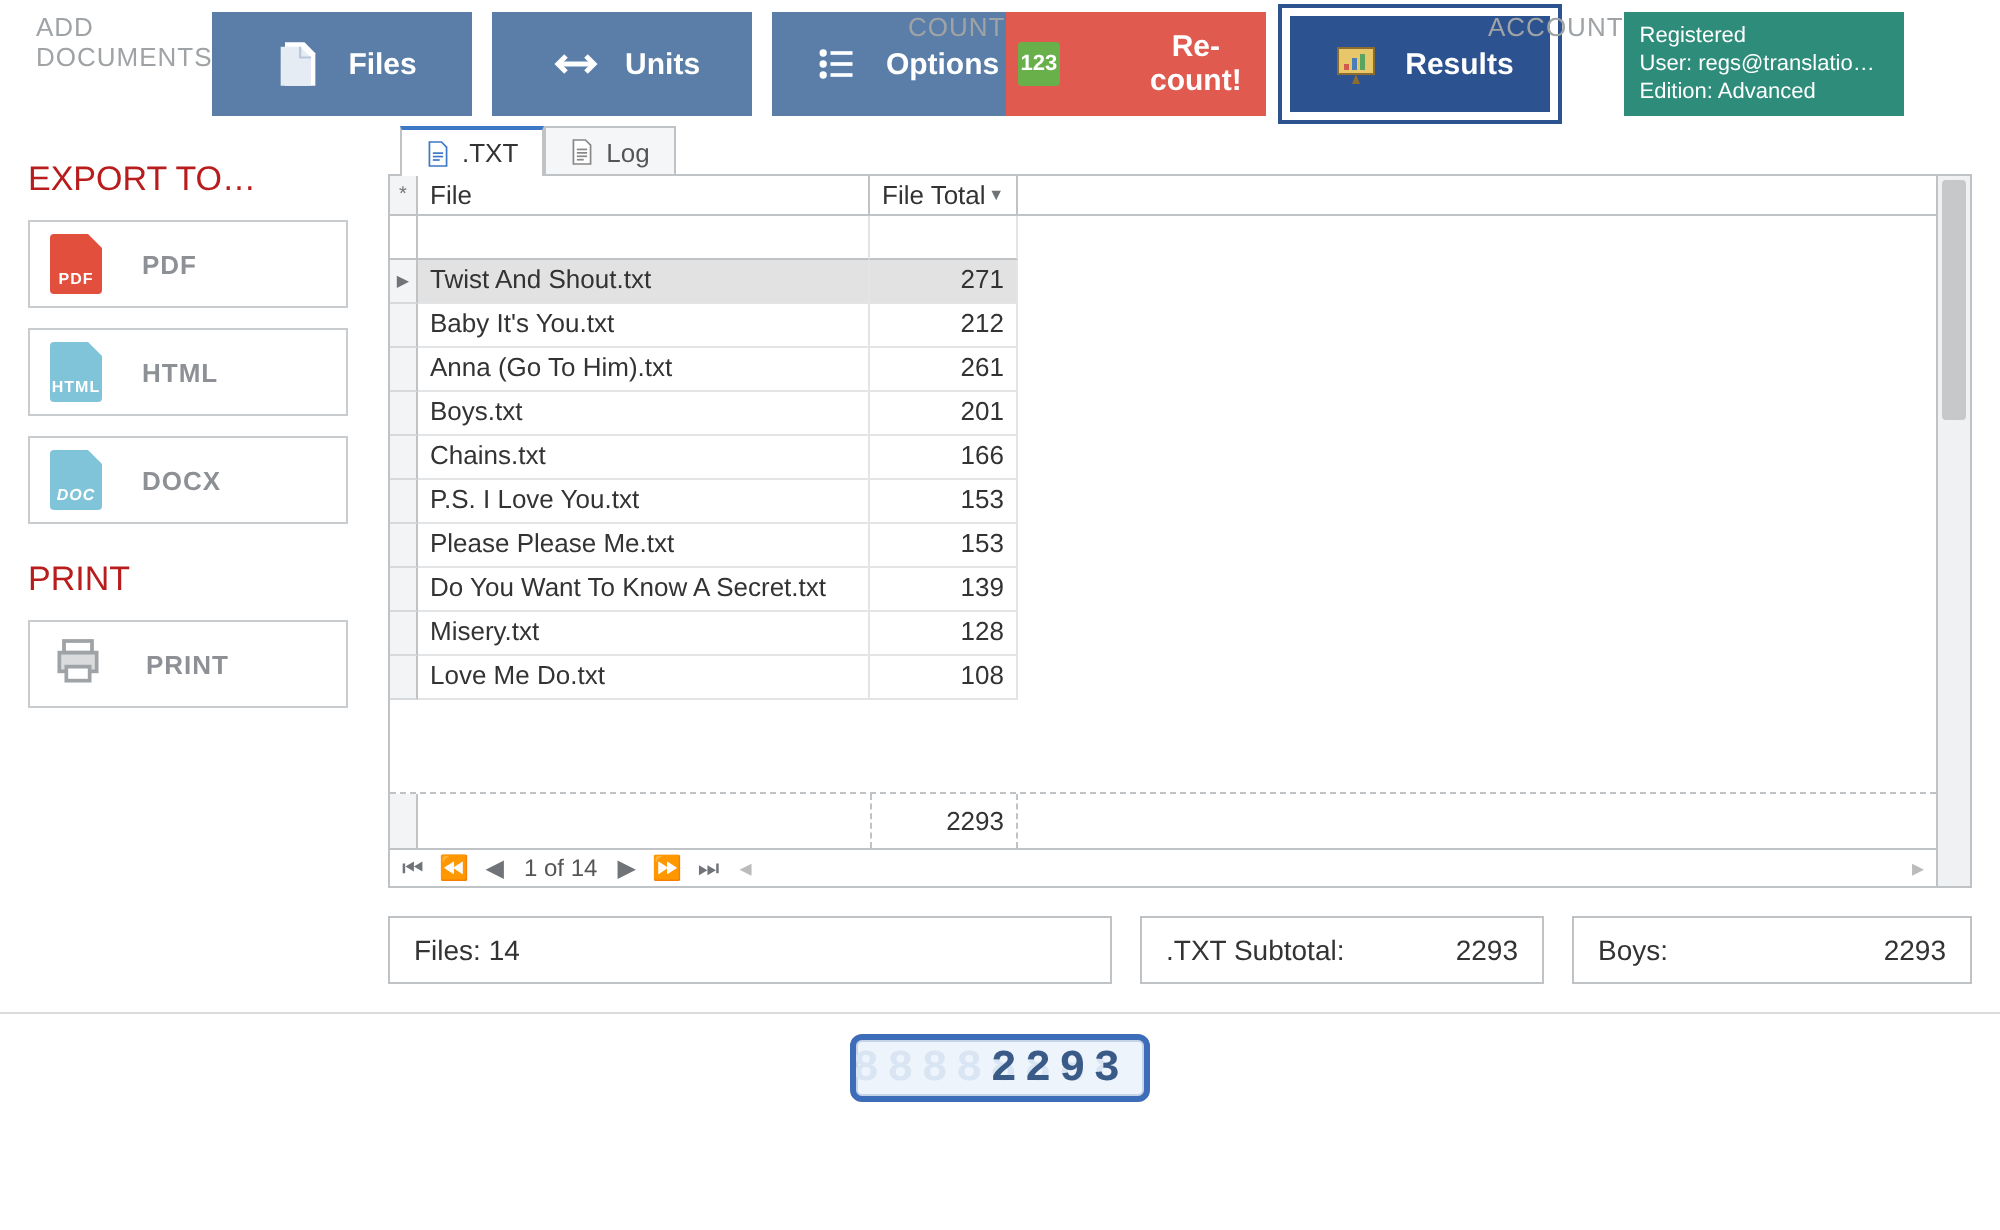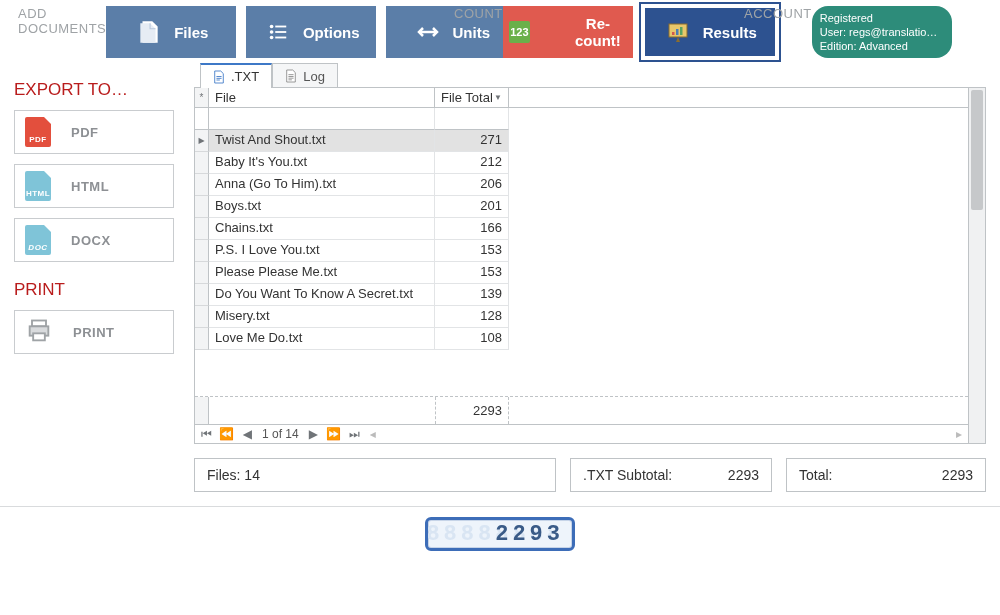--- a/index.html
+++ b/index.html
@@ -23,21 +23,21 @@
   .big-btn {
     display: flex; align-items: center; justify-content: center;
     gap: 10px; width: 130px; height: 52px;
     background: #5b7ea8; color: #fff; font-size: 15px; font-weight: 600;
     cursor: pointer; border: none;
   }
   .big-btn.recount { background: #e05a4f; gap: 39px; }
   .big-btn.results { background: #2d5290; outline: 2px solid #2d5290; outline-offset: 2px; border: 2px solid #fff; width: 134px; height: 52px; box-sizing: border-box;}
   .acct-panel {
     width: 140px; height: 52px; background: #2d8c7a; color: #fff;
-    font-size: 11px; padding: 6px 8px; line-height: 1.25; border-radius: 16px;
+    font-size: 11px; padding: 6px 8px; line-height: 1.25;
   }
   .icon-box {
     width: 30px; height: 30px; display: flex; align-items: center; justify-content: center;
   }
 
   .main { display: flex; margin-top: 4px; }
   .sidebar { width: 180px; padding-right: 18px; }
   .side-heading {
     font-size: 17px; color: #b91c1c; margin: 18px 0 10px 0; font-weight: 400;
   }
@@ -156,40 +156,40 @@
             <svg viewBox="0 0 24 24" width="26" height="26" fill="#fff">
                 <path d="M6 2h9l5 5v15H6z" fill="#fff"></path>
                 <path d="M4 4h9l5 5v13H4z" fill="#e6ecf4"></path>
                 <path d="M13 4v5h5" fill="none" stroke="#b9c7dc" stroke-width="1"></path>
               </svg>
           </span>
           <span>Files</span>
         </button>
         <button class="big-btn">
           <span class="icon-box">
+            <svg viewBox="0 0 24 24" width="24" height="24" fill="none" stroke="#fff" stroke-width="2.5">
+                <path d="M3 12h18"></path>
+                <path d="M7 8l-4 4 4 4"></path>
+                <path d="M17 8l4 4-4 4"></path>
+              </svg>
+          </span>
+          <span>Units</span>
+        </button>
+        <button class="big-btn">
+          <span class="icon-box">
             <svg viewBox="0 0 24 24" width="22" height="22" fill="#fff">
                 <circle cx="5" cy="6" r="2"></circle>
                 <rect x="9" y="5" width="12" height="2"></rect>
                 <circle cx="5" cy="12" r="2"></circle>
                 <rect x="9" y="11" width="12" height="2"></rect>
                 <circle cx="5" cy="18" r="2"></circle>
                 <rect x="9" y="17" width="12" height="2"></rect>
               </svg>
           </span>
           <span>Options</span>
-        </button>
-        <button class="big-btn">
-          <span class="icon-box">
-            <svg viewBox="0 0 24 24" width="24" height="24" fill="none" stroke="#fff" stroke-width="2.5">
-                <path d="M3 12h18"></path>
-                <path d="M7 8l-4 4 4 4"></path>
-                <path d="M17 8l4 4-4 4"></path>
-              </svg>
-          </span>
-          <span>Units</span>
         </button>
       </div>
     </div>
 
     <div class="top-group" style="width: 290px;">
       <div class="group-label">COUNT</div>
       <div class="btn-row">
         <button class="big-btn recount">
           <span class="icon-box" style="background:#6ab04a;border-radius:2px;width:26px;height:22px;font-size:11px;font-weight:700;">123</span>
           <span>Re-count!</span>
@@ -298,21 +298,21 @@
                 <div class="r-total">271</div>
               </div>
               <div class="row">
                 <div class="r-ind"></div>
                 <div class="r-file">Baby It's You.txt</div>
                 <div class="r-total">212</div>
               </div>
               <div class="row">
                 <div class="r-ind"></div>
                 <div class="r-file">Anna (Go To Him).txt</div>
-                <div class="r-total">206</div>
+                <div class="r-total">261</div>
               </div>
               <div class="row">
                 <div class="r-ind"></div>
                 <div class="r-file">Boys.txt</div>
                 <div class="r-total">201</div>
               </div>
               <div class="row">
                 <div class="r-ind"></div>
                 <div class="r-file">Chains.txt</div>
                 <div class="r-total">166</div>
@@ -378,21 +378,21 @@
           <span>
             <span>Files:</span>
             <span>14</span>
           </span>
         </div>
         <div class="summary-box sb2">
           <span>.TXT Subtotal:</span>
           <span>2293</span>
         </div>
         <div class="summary-box sb3">
-          <span>Total:</span>
+          <span>Boys:</span>
           <span>2293</span>
         </div>
       </div>
     </div>
   </div>
 
   <hr class="rule">
 
   <div class="lcd-wrap">
     <div class="lcd">

